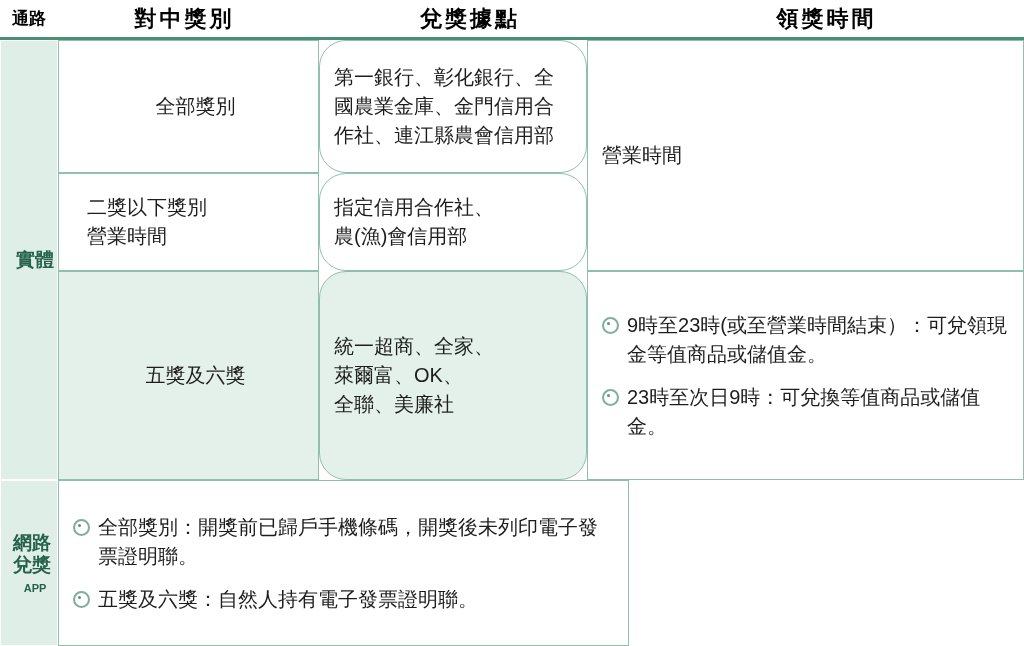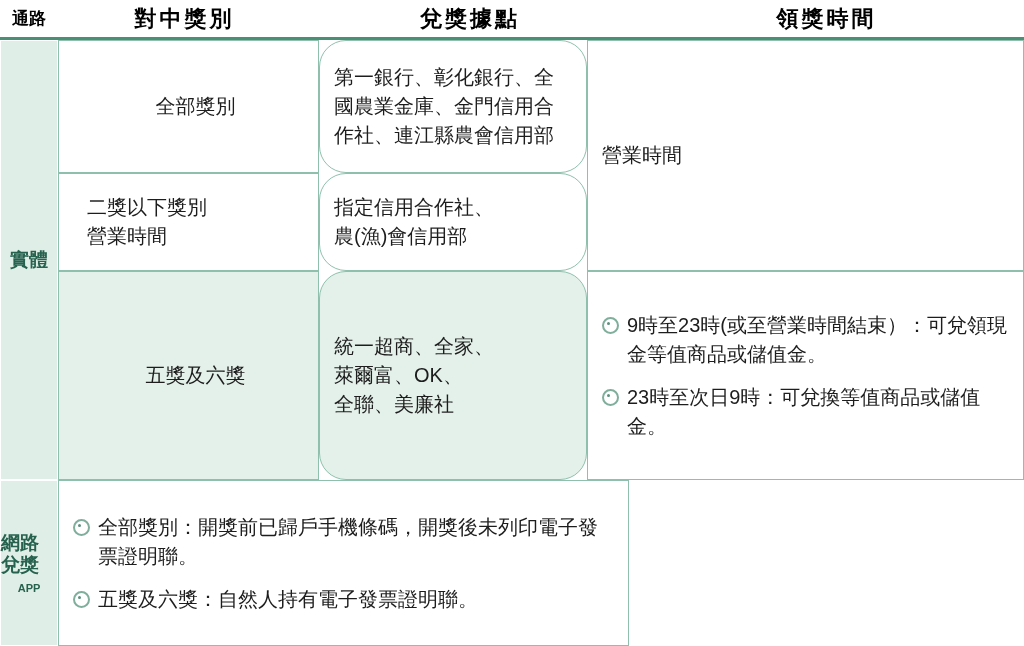--- a/index.html
+++ b/index.html
@@ -53,20 +53,21 @@
   .channel-cell{
     background:#dfeee6;
     color:#26624e;
     font-weight:bold;
     display:flex;flex-direction:column;
     align-items:center;justify-content:center;
     font-size:19px;
     line-height:1.15;
     border:1px solid #ffffff;
     box-sizing:border-box;
+    padding-left:12px;
   }
   .channel-physical{height:440px;}
   .channel-online{flex:1;}
   .channel-app{
     font-size:11px;
     letter-spacing:0px;
     margin-top:6px;
     font-weight:bold;
   }
 

